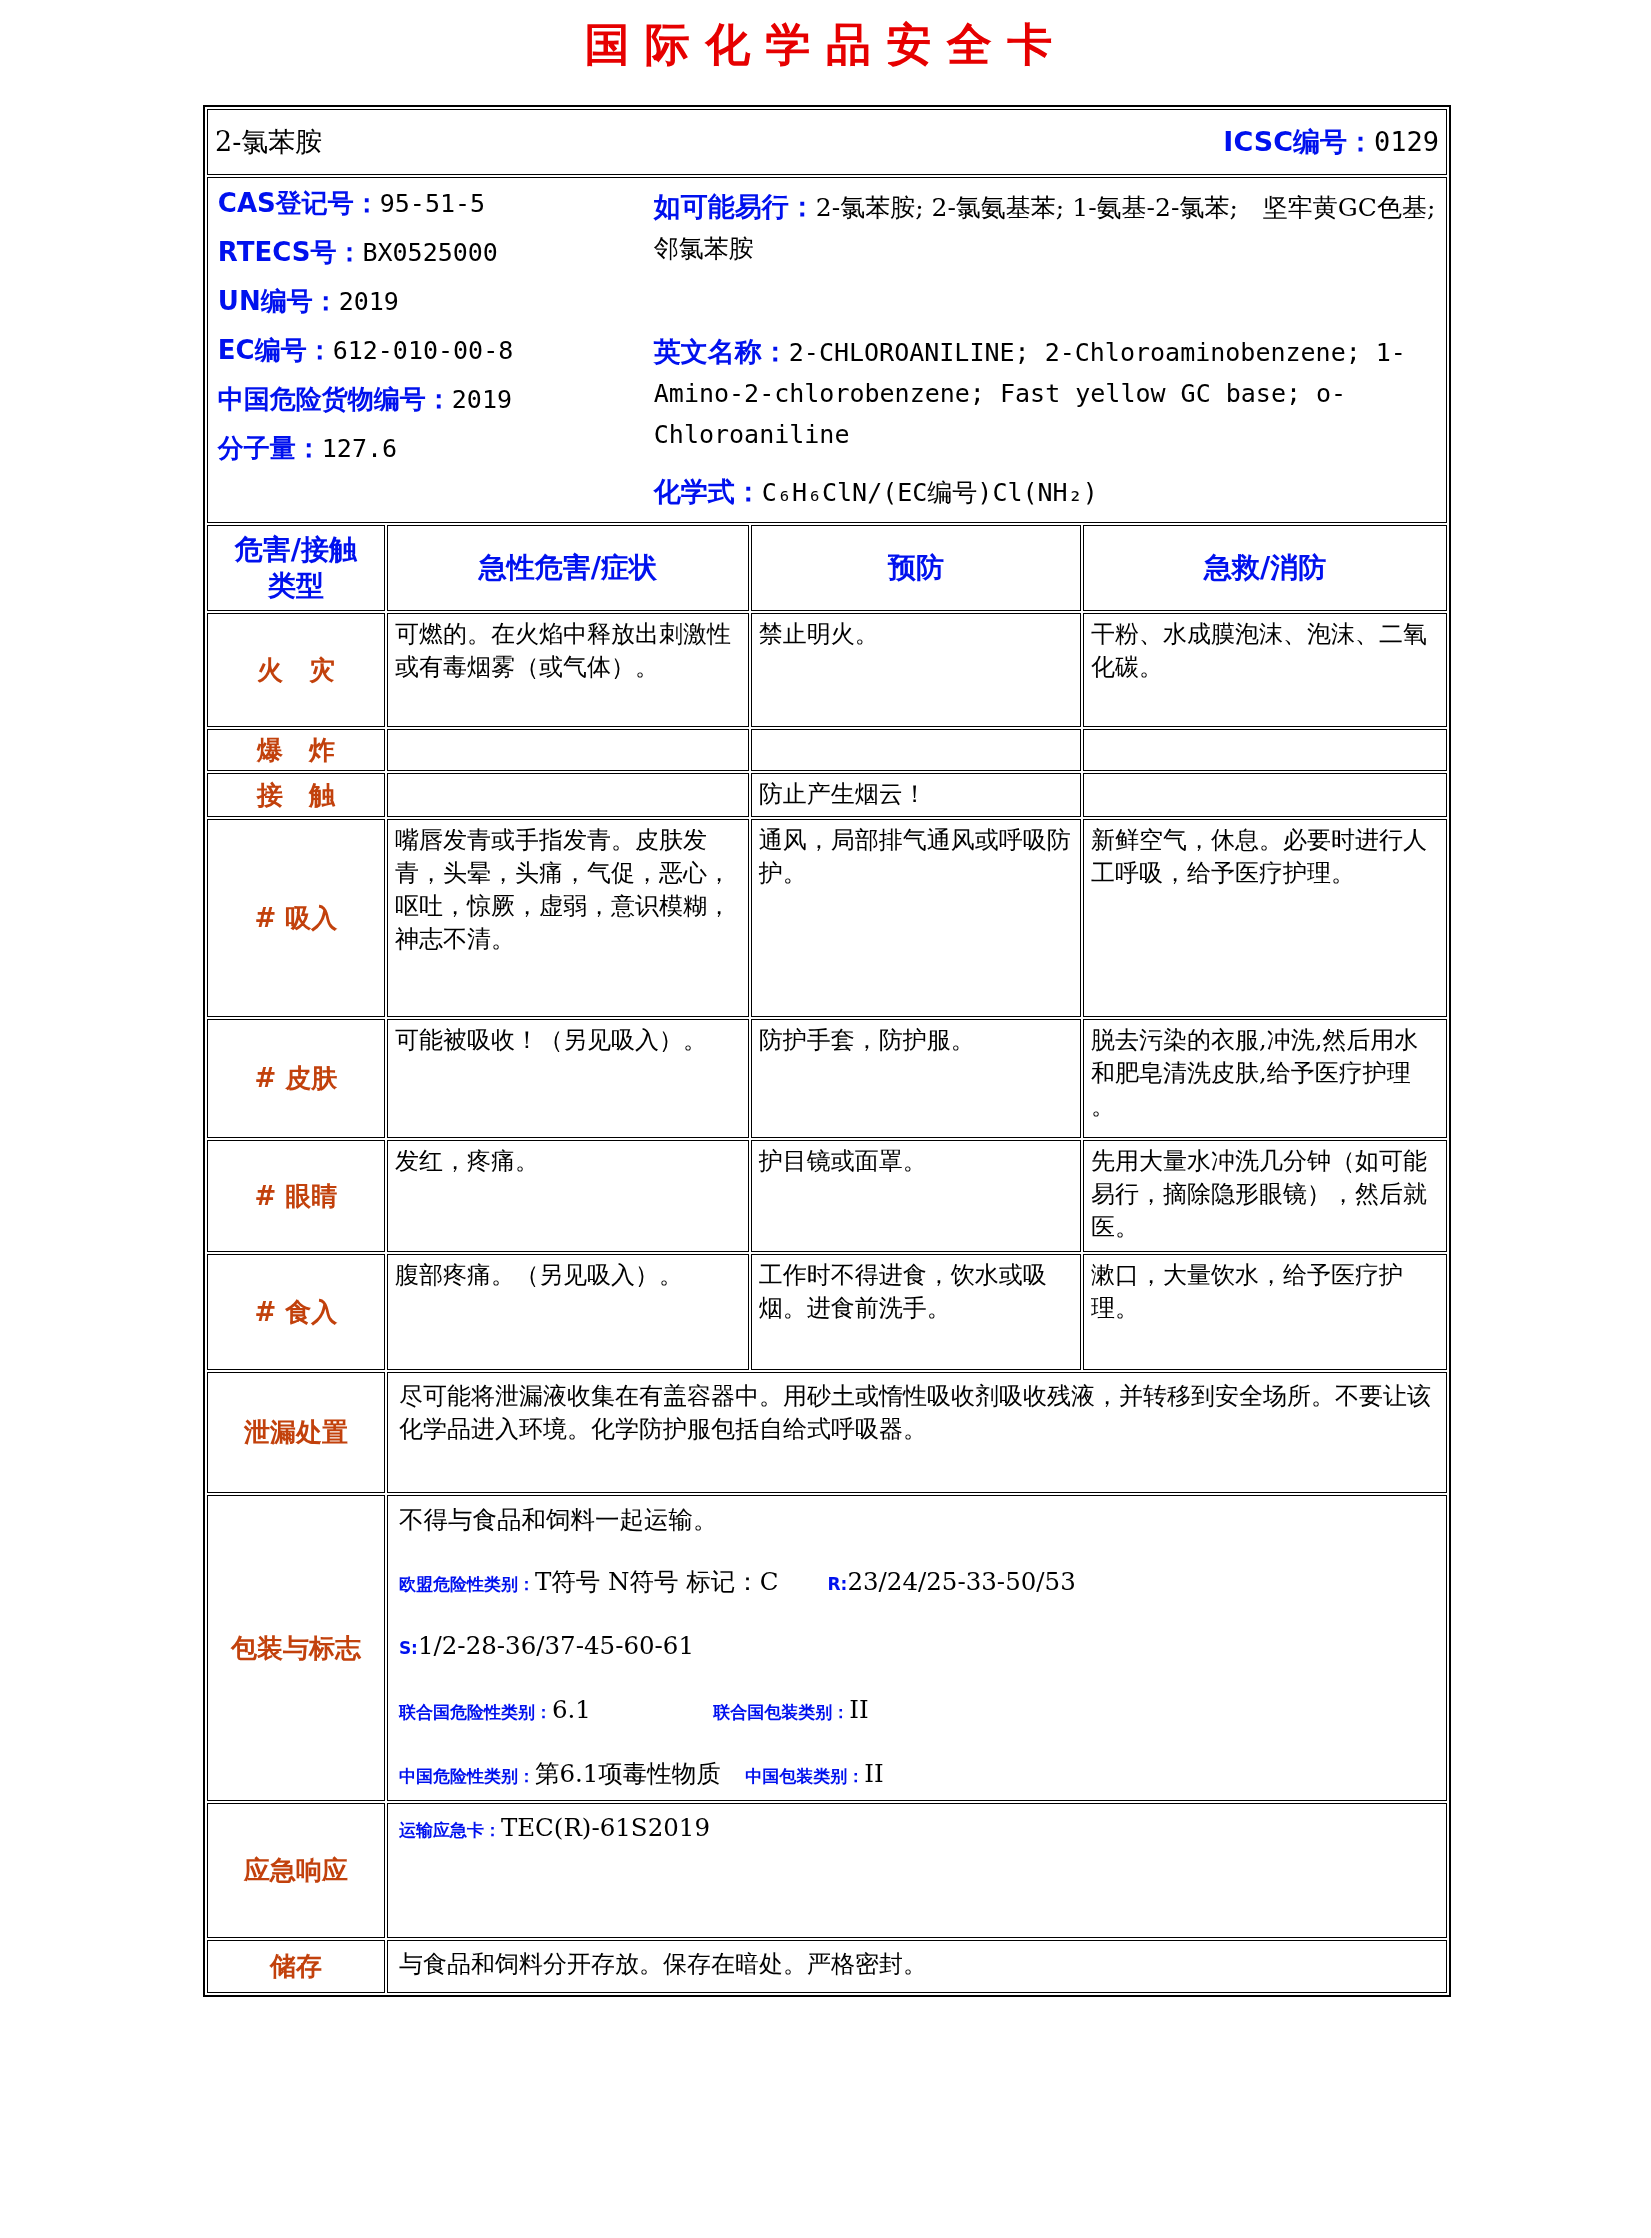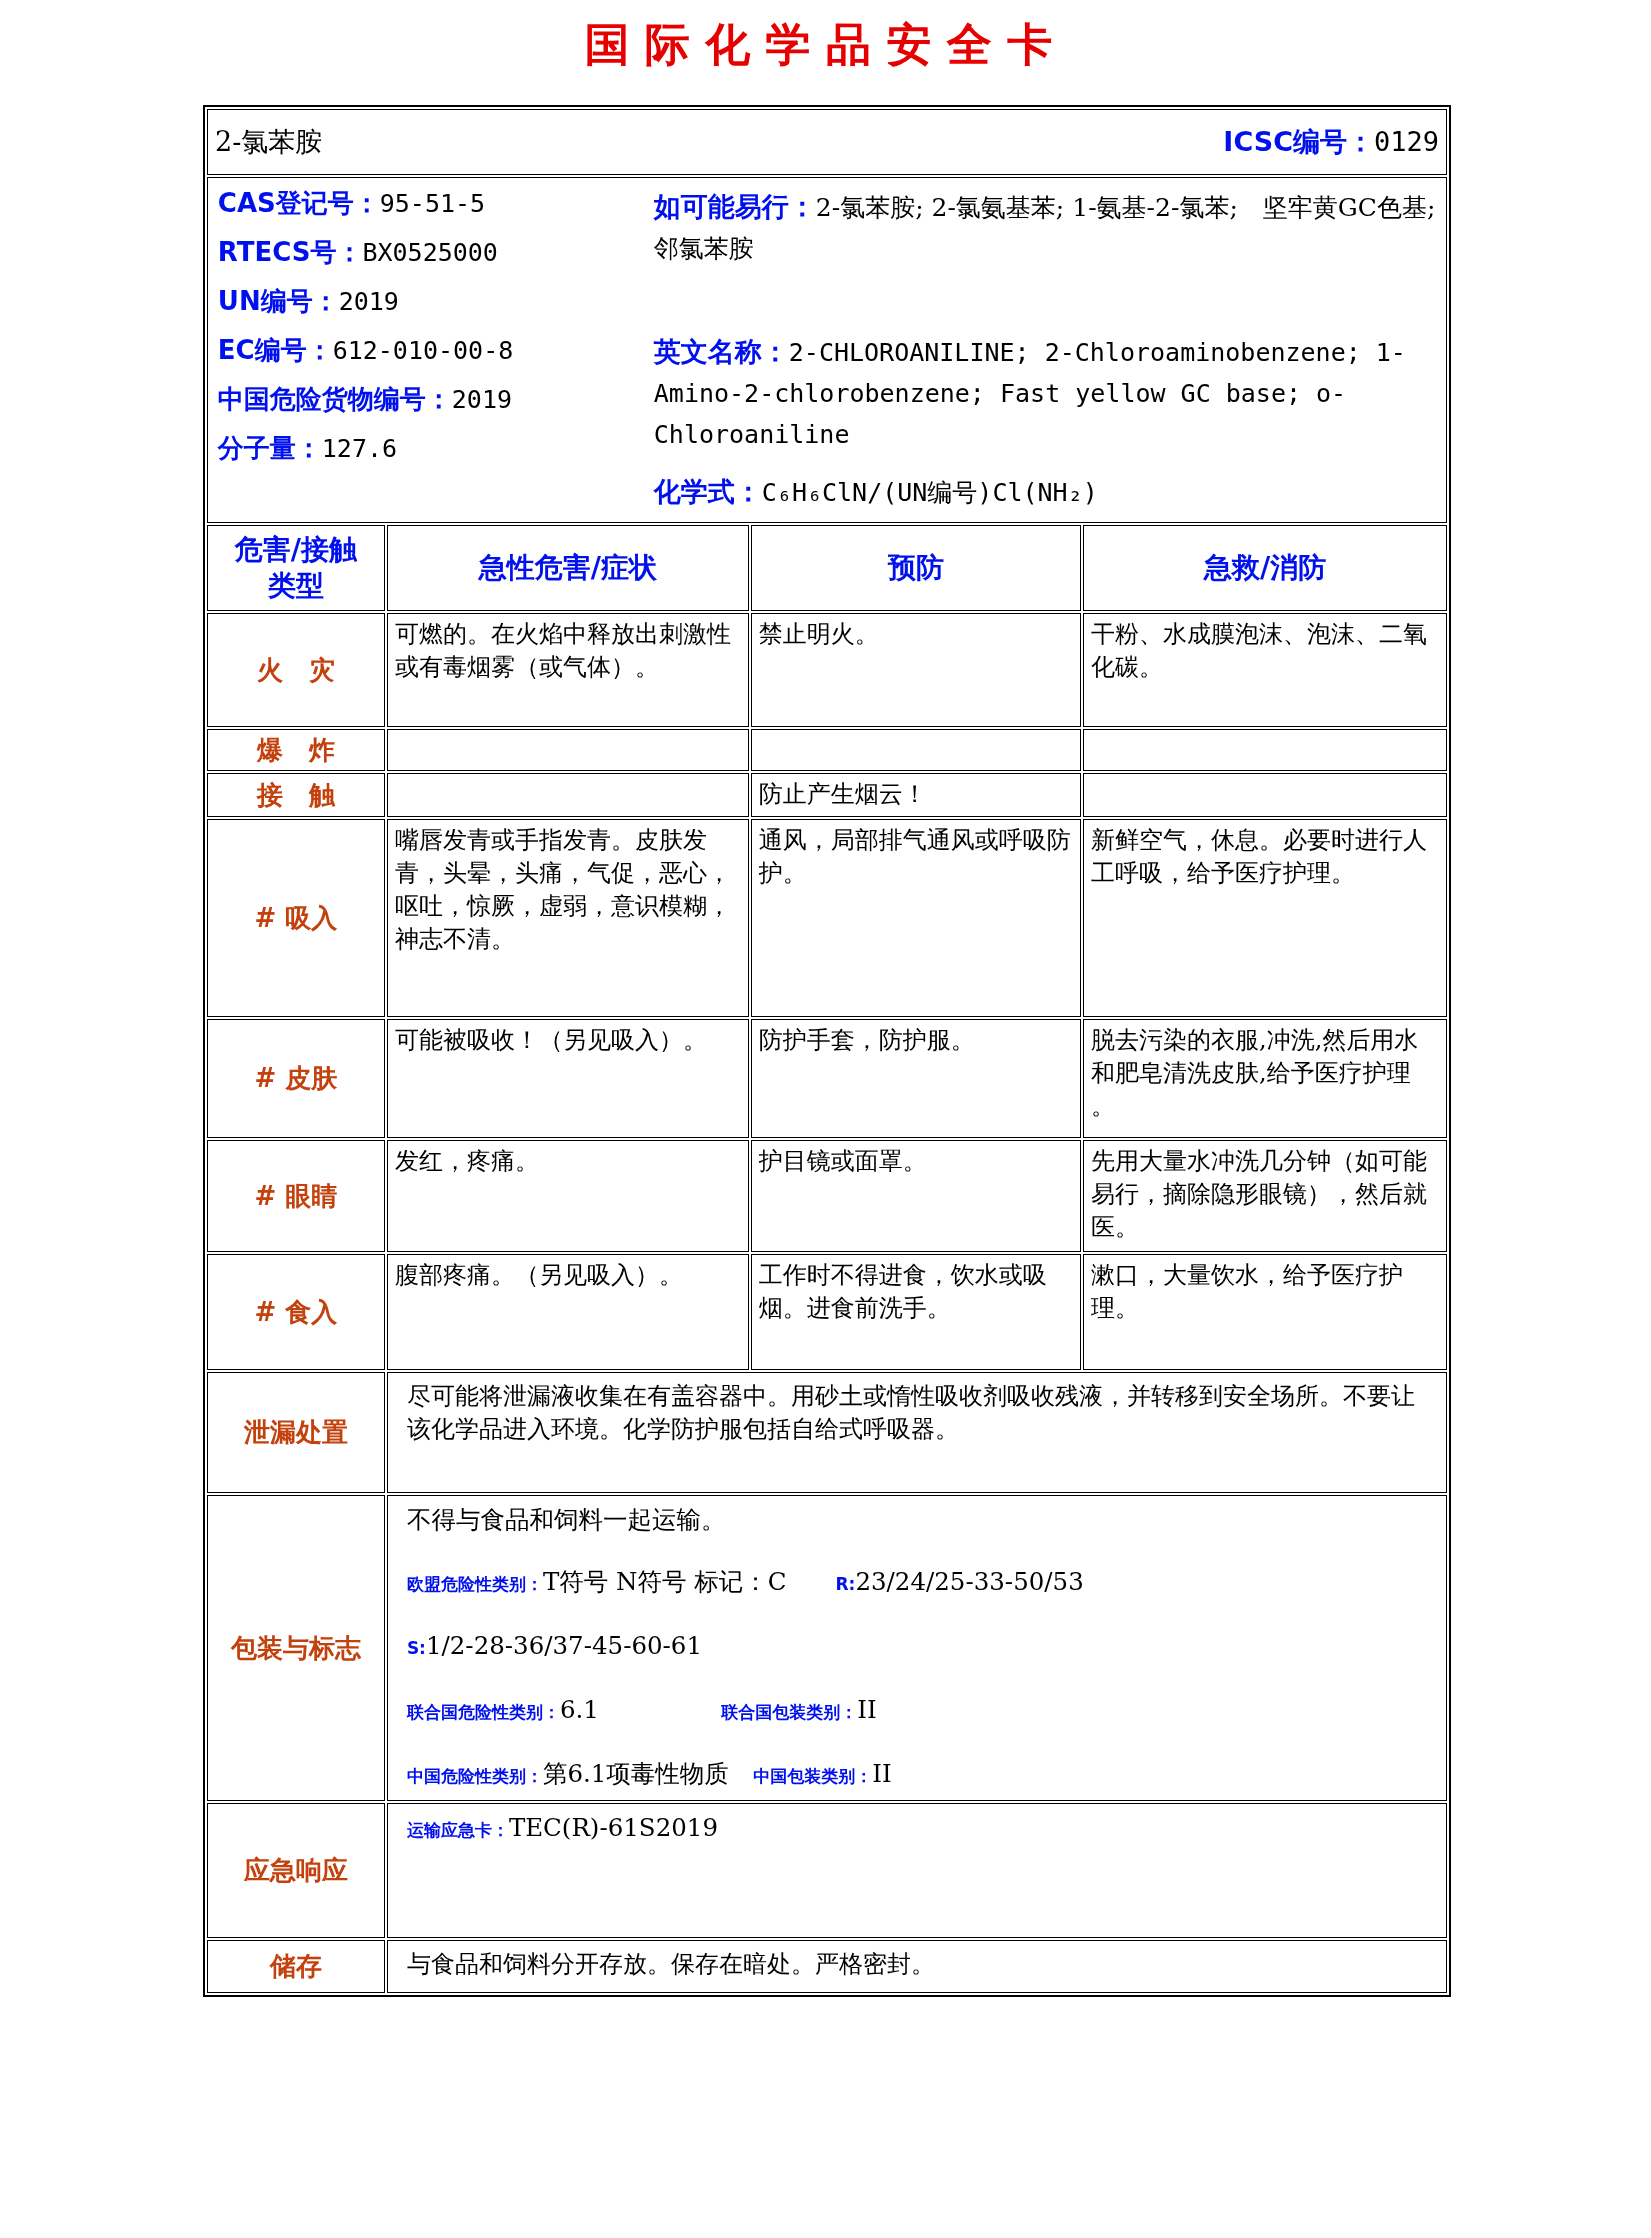--- a/index.html
+++ b/index.html
@@ -71,21 +71,21 @@
   .id-line { margin-bottom:14px; font-size:25px; line-height:35px; }
   .id-line .blab { font-size:26px; }
   .idr-para { font-size:25px; line-height:41px; margin:0; }
   .idr-para .blab { font-size:27px; }
   .para-cn { margin-bottom:62px; }
   .para-en { margin-bottom:16px; }
   .pk-line { margin-bottom:28px; font-size:24.5px; line-height:34px; }
   .pk-line:last-child { margin-bottom:0; }
   .pk-line .sg-b { font-size:17px; }
   td.cell { font-size:24px; line-height:33px; }
-  td.sect { padding:7px 19px; }
+  td.sect { padding:7px 11px; }
 </style>
 </head>
 <body>
 
 <div class="title">国际化学品安全卡</div>
 
 <table class="card">
   <colgroup>
     <col style="width:175px">
     <col style="width:356px">
@@ -112,21 +112,21 @@
           <div class="id-line"><span class="blab">CAS登记号：</span><span class="mono">95-51-5</span></div>
           <div class="id-line"><span class="blab">RTECS号：</span><span class="mono">BX0525000</span></div>
           <div class="id-line"><span class="blab">UN编号：</span><span class="mono">2019</span></div>
           <div class="id-line"><span class="blab">EC编号：</span><span class="mono">612-010-00-8</span></div>
           <div class="id-line"><span class="blab">中国危险货物编号：</span><span class="mono">2019</span></div>
           <div class="id-line"><span class="blab">分子量：</span><span class="mono">127.6</span></div>
         </div>
         <div class="id-right">
           <p class="idr-para para-cn"><span class="blab">如可能易行：</span><span>2-氯苯胺; 2-氯氨基苯; 1-氨基-2-氯苯;　坚牢黄GC色基; 邻氯苯胺</span></p>
           <p class="idr-para para-en"><span class="blab">英文名称：</span><span class="mono">2-CHLOROANILINE; 2-Chloroaminobenzene; 1-Amino-2-chlorobenzene; Fast yellow GC base; o-Chloroaniline</span></p>
-          <p class="idr-para"><span class="blab">化学式：</span><span class="mono">C₆H₆ClN/(UN编号)Cl(NH₂)</span></p>
+          <p class="idr-para"><span class="blab">化学式：</span><span class="mono">C₆H₆ClN/(EC编号)Cl(NH₂)</span></p>
         </div>
       </div>
     </td>
   </tr>
 
   <tr style="height:86px;">
     <td class="hd">危害/接触
 类型</td>
     <td class="hd">急性危害/症状</td>
     <td class="hd">预防</td>

